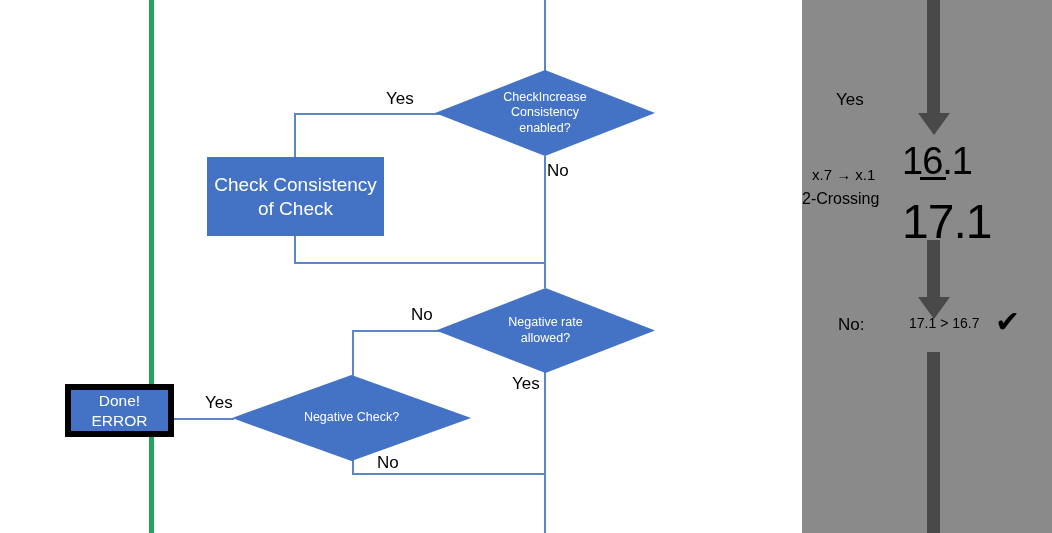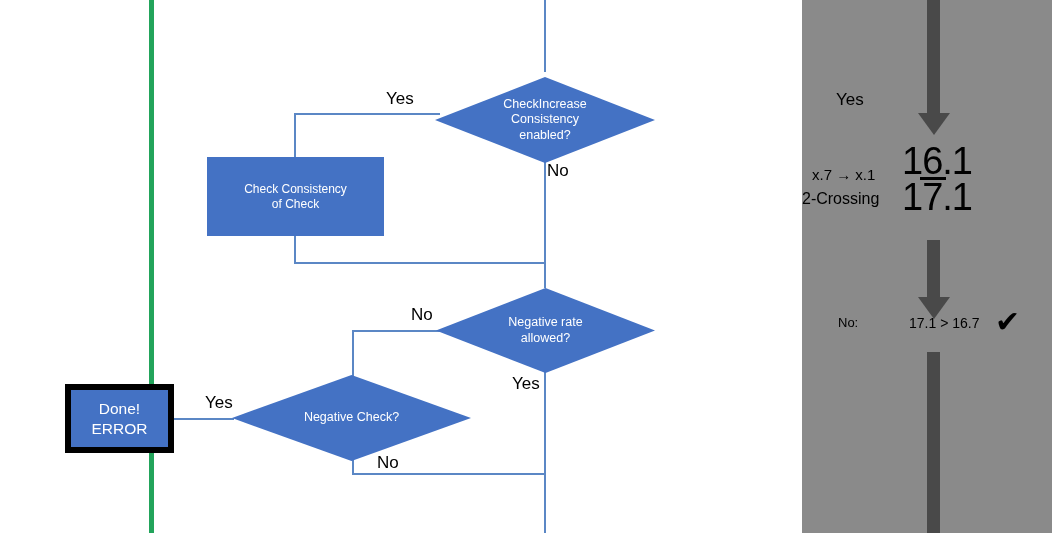--- a/index.html
+++ b/index.html
@@ -64,32 +64,32 @@
   <div class="conn h" style="left:352px;top:330px;width:88px;"></div>
   <div class="conn v" style="left:352px;top:330px;height:46px;"></div>
 
   <div class="conn v" style="left:544px;top:372px;height:161px;"></div>
 
   <div class="conn v" style="left:352px;top:460px;height:14px;"></div>
   <div class="conn h" style="left:352px;top:473px;width:193px;"></div>
 
   <div class="conn h" style="left:174px;top:418px;width:60px;"></div>
 
-  <div class="diamond" style="left:435px;top:77px;width:220px;height:86px;font-size:12.5px;">
+  <div class="diamond" style="left:435px;top:70px;width:220px;height:86px;font-size:12.5px;">
     <div>
       <div>CheckIncrease</div>
       <div>Consistency</div>
       <div>enabled?</div>
     </div>
   </div>
 
   <div class="lbl" style="left:386px;top:89px;font-size:17px;">Yes</div>
   <div class="lbl" style="left:547px;top:161px;font-size:17px;">No</div>
 
-  <div class="procbox" style="left:207px;top:157px;width:177px;height:79px;font-size:12px;">
+  <div class="procbox" style="left:207px;top:157px;width:177px;height:79px;font-size:19px;">
     <div>
       <div>Check Consistency</div>
       <div>of Check</div>
     </div>
   </div>
 
   <div class="diamond" style="left:436px;top:288px;width:219px;height:85px;font-size:12.5px;">
     <div>
       <div>Negative rate</div>
       <div>allowed?</div>
@@ -101,45 +101,45 @@
 
   <div class="diamond" style="left:232px;top:375px;width:239px;height:86px;font-size:12.5px;">
     <div>
       <div>Negative Check?</div>
     </div>
   </div>
 
   <div class="lbl" style="left:205px;top:393px;font-size:17px;">Yes</div>
   <div class="lbl" style="left:377px;top:453px;font-size:17px;">No</div>
 
-  <div class="procbox outlined" style="left:65px;top:384px;width:109px;height:69px;font-size:15.5px;">
+  <div class="procbox outlined" style="left:65px;top:384px;width:109px;height:53px;font-size:15.5px;">
     <div>
       <div>Done!</div>
       <div>ERROR</div>
     </div>
   </div>
 
   <div class="gray-panel">
 
     <div class="arrow-shaft" style="left:125px;top:0;height:113px;"></div>
     <div class="arrow-head" style="left:116px;top:113px;"></div>
 
     <div class="gp-lbl" style="left:34px;top:90px;font-size:17px;">Yes</div>
 
     <div class="gp-lbl" style="left:10px;top:166px;font-size:15px;">x.7 → x.1</div>
     <div class="gp-lbl" style="left:0px;top:190px;font-size:16px;">2-Crossing</div>
 
     <div class="gp-lbl" style="left:100px;top:140px;font-size:38px;letter-spacing:-1px;">16.1</div>
     <div class="strike" style="left:118px;top:177px;width:26px;"></div>
 
-    <div class="gp-lbl" style="left:100px;top:176px;font-size:38px;letter-spacing:-1px;">17.1</div>
+    <div class="gp-lbl" style="left:100px;top:194px;font-size:48px;letter-spacing:-1px;">17.1</div>
 
     <div class="arrow-shaft" style="left:125px;top:240px;height:58px;"></div>
     <div class="arrow-head" style="left:116px;top:297px;"></div>
 
-    <div class="gp-lbl" style="left:36px;top:315px;font-size:13px;">No:</div>
+    <div class="gp-lbl" style="left:36px;top:315px;font-size:17px;">No:</div>
     <div class="gp-lbl" style="left:90px;top:315px;font-size:14px;margin-left:17px;">17.1 &gt; 16.7</div>
     <div class="gp-lbl check" style="left:193px;top:304px;font-size:30px;font-weight:bold;">✔</div>
 
     <div class="arrow-shaft" style="left:125px;top:352px;height:181px;"></div>
   </div>
 
 </div>
 
 </body></html>

